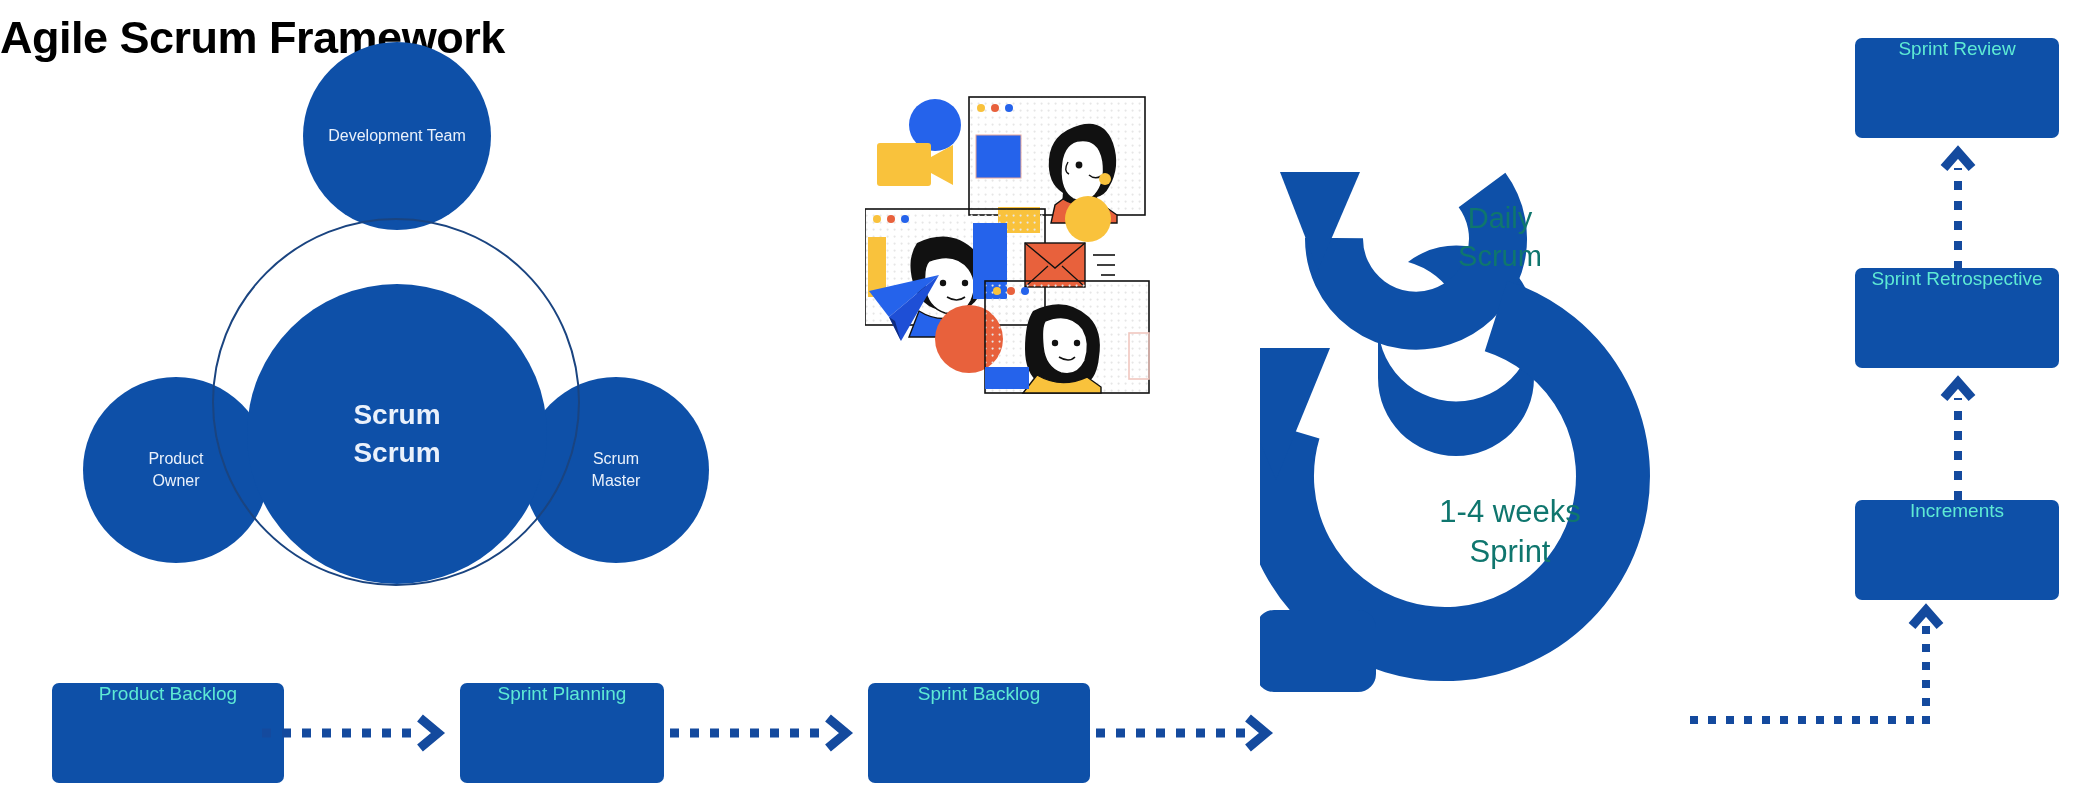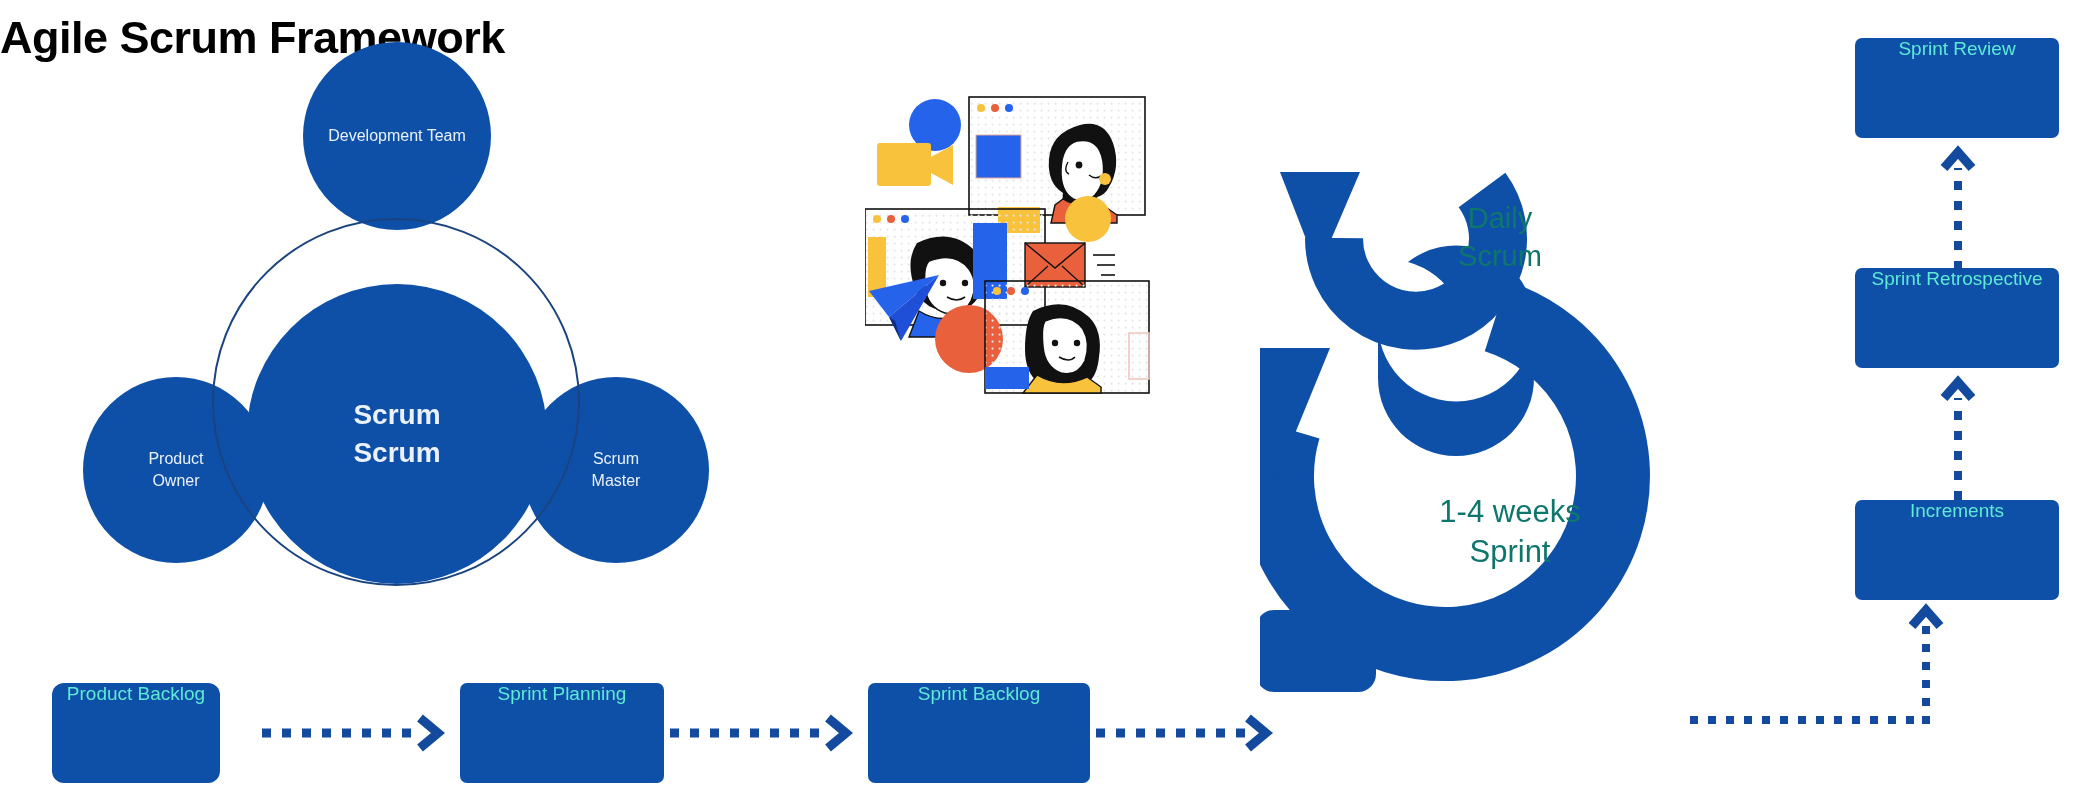--- a/index.html
+++ b/index.html
@@ -125,21 +125,21 @@
     position: absolute;
     background: #0E50A8;
     border-radius: 7px;
     color: #5eead4;
     display: flex;
     justify-content: center;
     text-align: center;
     font-size: 19px;
     box-sizing: border-box;
   }
-  #box-product-backlog   { left: 52px;   top: 683px; width: 168px; height: 100px; border-radius: 12px; }
+  #box-product-backlog   { left: 52px;   top: 683px; width: 232px; height: 100px; }
   #box-sprint-planning   { left: 460px;  top: 683px; width: 204px; height: 100px; }
   #box-sprint-backlog    { left: 868px;  top: 683px; width: 222px; height: 100px; }
   #box-sprint-review       { left: 1855px; top: 38px;  width: 204px; height: 100px; }
   #box-sprint-retrospective{ left: 1855px; top: 268px; width: 204px; height: 100px; }
   #box-increments          { left: 1855px; top: 500px; width: 204px; height: 100px; }
 
   
   .connector { position: absolute; }
   .connector svg { display: block; overflow: visible; }
   #arrow-backlog-to-planning { left: 262px;  top: 710px; width: 196px; height: 46px; }

